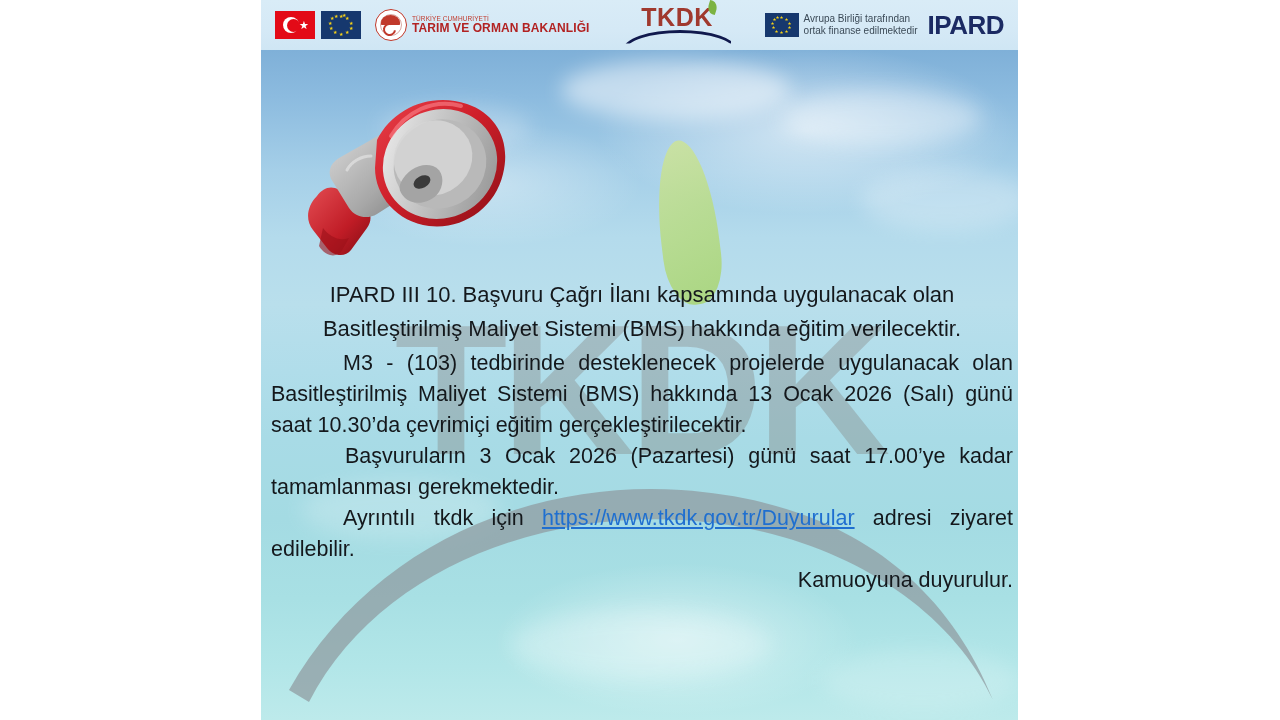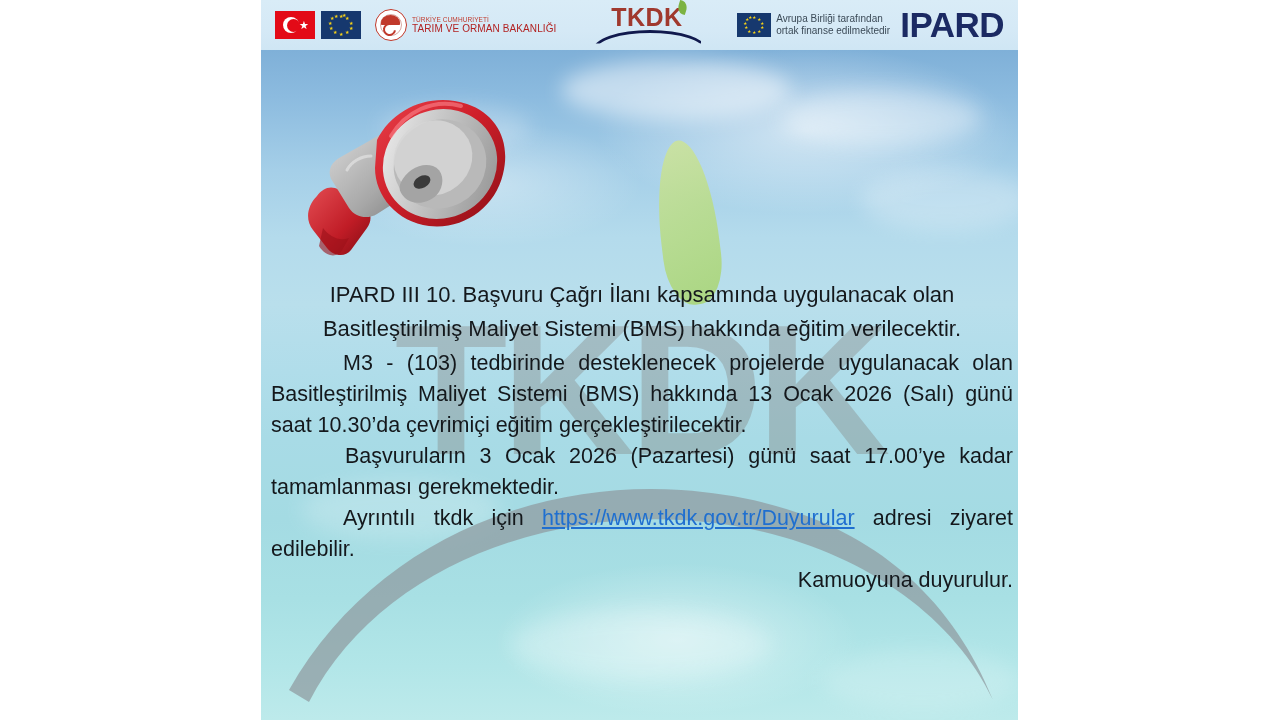--- a/index.html
+++ b/index.html
@@ -55,21 +55,21 @@
   .min-emblem .cres{
     position:absolute;left:7px;top:13px;width:9px;height:9px;border-radius:50%;
     border:2px solid #c0392b;border-right-color:transparent;transform:rotate(-35deg);
   }
   .min-emblem .swoosh{
     position:absolute;left:5px;top:5px;width:19px;height:10px;
     background:#c0392b;border-radius:60% 60% 10% 10%/90% 90% 10% 10%;
   }
   .min-text{margin-left:5px;line-height:1.12;}
   .min-text .l1{font-size:6.5px;color:#c0392b;letter-spacing:.1px;}
-  .min-text .l2{font-size:10px;color:#b22222;font-weight:normal;letter-spacing:.1px;}
+  .min-text .l2{font-size:12px;color:#b22222;font-weight:bold;letter-spacing:.1px;}
 
   .tkdk-logo{position:relative;text-align:center;margin:0 10px;}
   .tkdk-logo .word{
     font-family:"Liberation Sans", sans-serif;font-weight:bold;
     font-size:25px;color:#a0392e;letter-spacing:.5px;line-height:26px;
   }
   .tkdk-logo .leaf{
     position:absolute;right:14px;top:-3px;width:9px;height:13px;
     background:#7cb342;border-radius:0 70% 0 70%;transform:rotate(18deg);
   }
@@ -85,21 +85,21 @@
   .eu-fin{display:flex;align-items:center;}
   .eu-fin .flag{
     width:34px;height:24px;background:#16386e;position:relative;flex:none;
   }
   .eu-fin .flag .st{position:absolute;color:#f5d117;font-size:4.5px;line-height:4.5px;}
   .eu-fin .txt{margin-left:5px;line-height:1.2;color:#3b4a57;}
   .eu-fin .txt div{font-size:10px;}
 
   .ipard-word{
     font-family:"Liberation Sans", sans-serif;font-weight:bold;
-    font-size:35px;color:#1b2a63;letter-spacing:-.5px;margin-left:10px;
+    font-size:26px;color:#1b2a63;letter-spacing:-.5px;margin-left:10px;
   }
 
   
   .poster{
     position:absolute;left:261px;top:50px;width:757px;height:670px;
     overflow:hidden;
     background:
       radial-gradient(ellipse 300px 120px at 72% 12%, rgba(255,255,255,.55), rgba(255,255,255,0) 70%),
       radial-gradient(ellipse 220px 90px at 30% 20%, rgba(255,255,255,.35), rgba(255,255,255,0) 70%),
       radial-gradient(ellipse 260px 110px at 55% 88%, rgba(255,255,255,.45), rgba(255,255,255,0) 70%),

